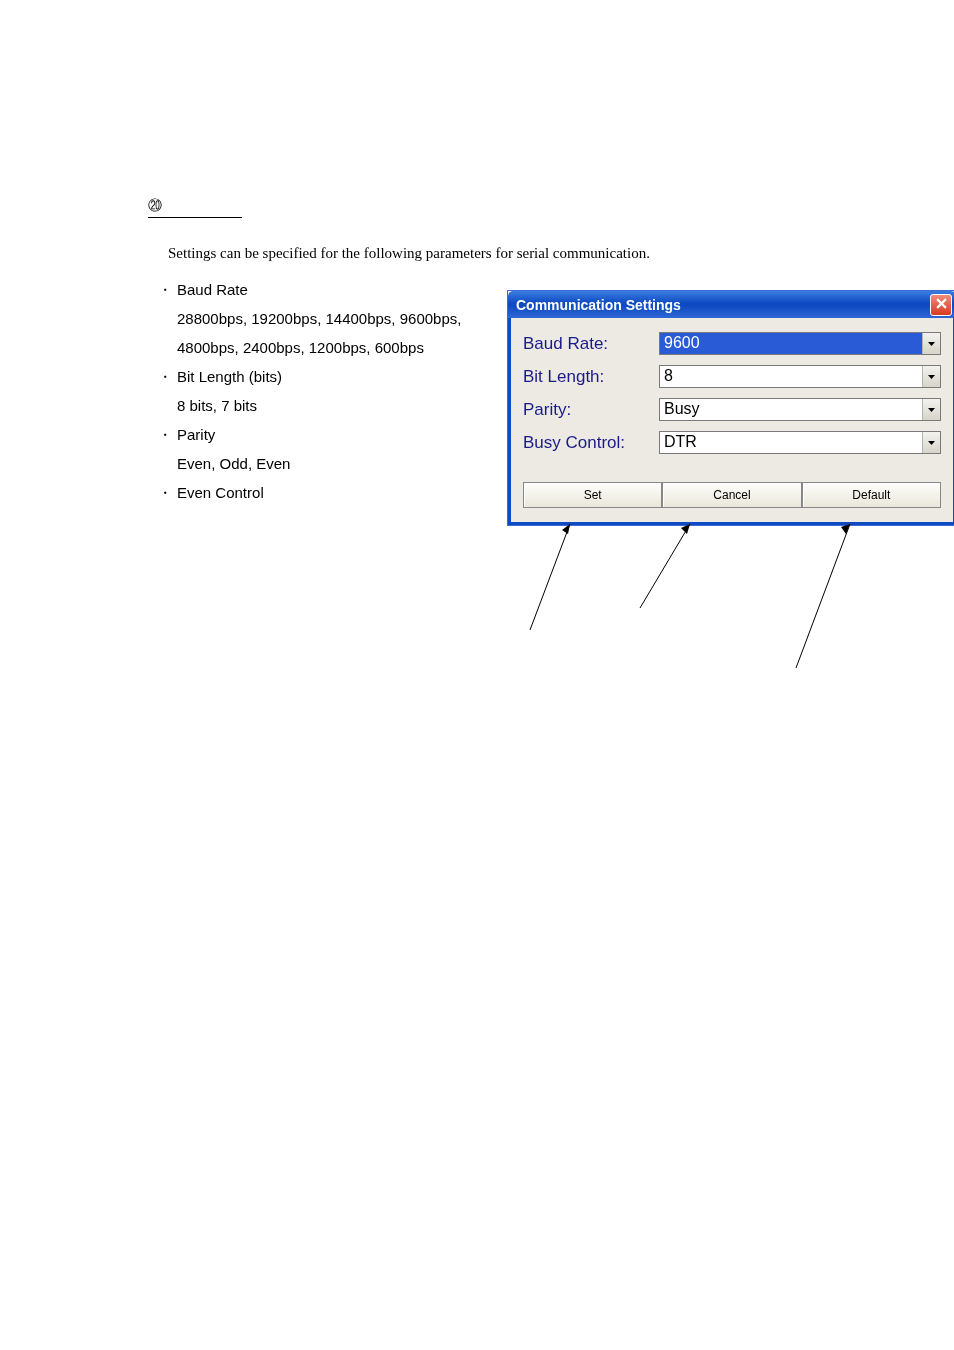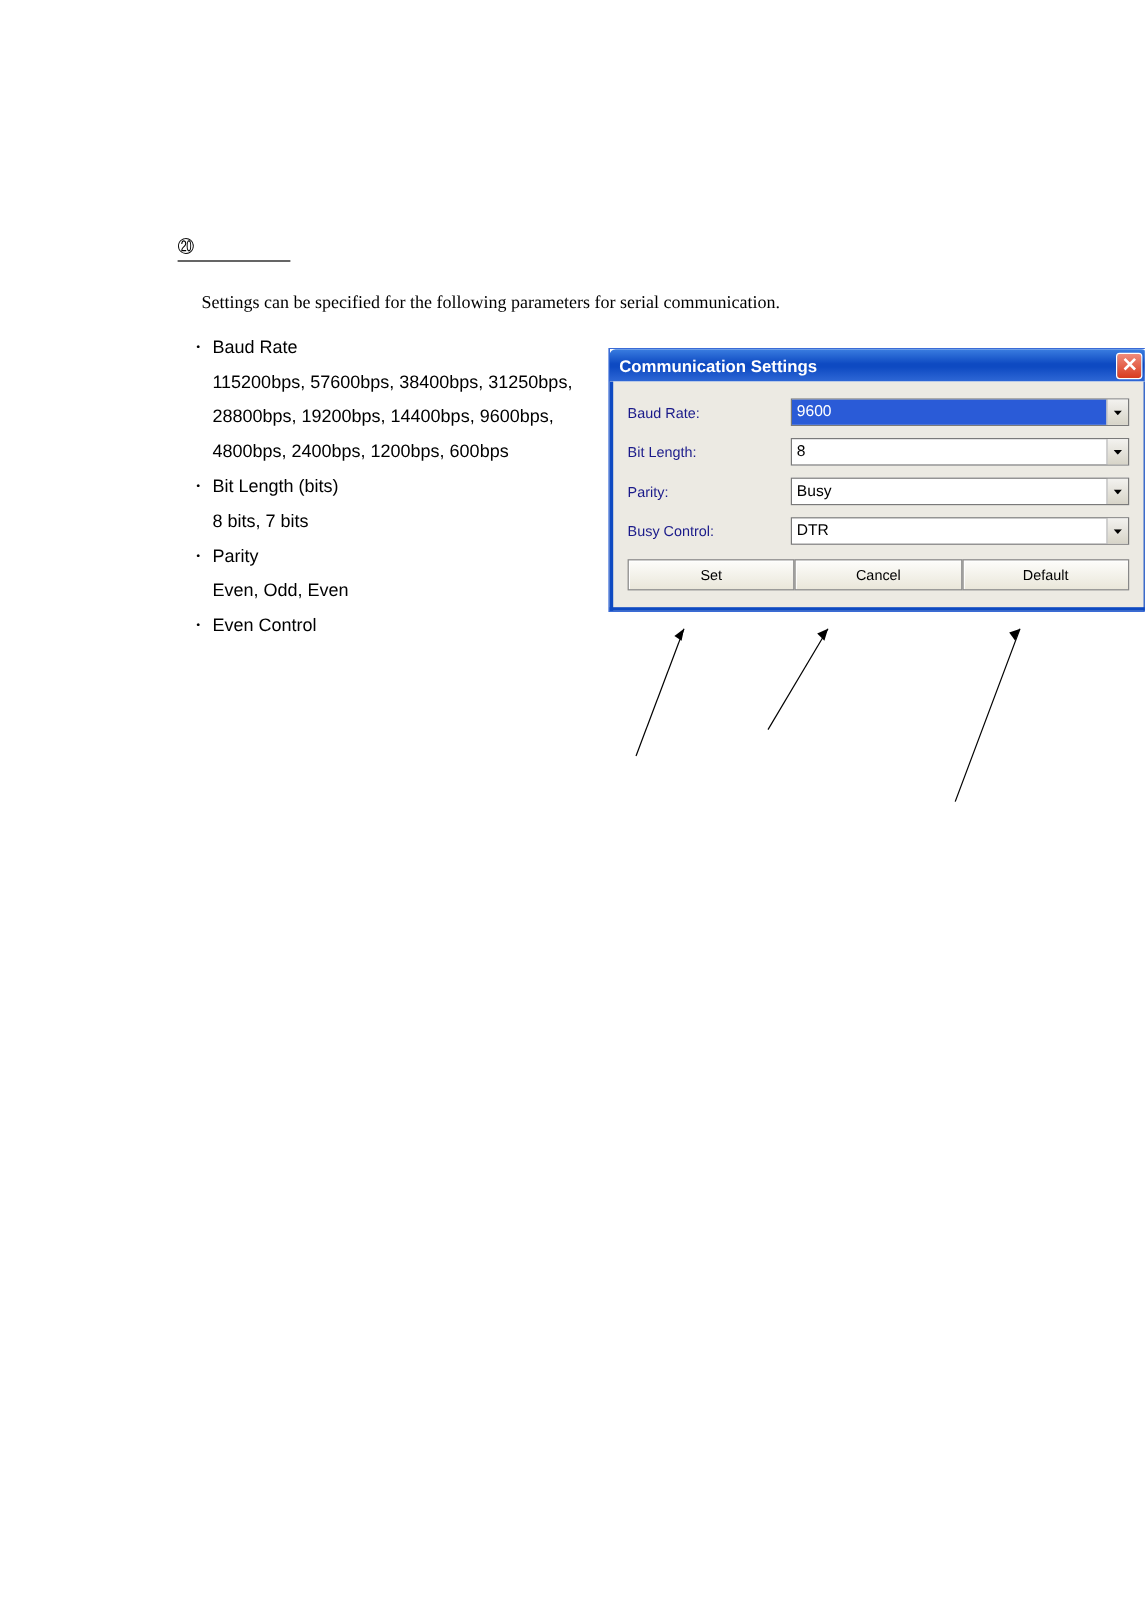--- a/index.html
+++ b/index.html
@@ -12,48 +12,47 @@
   .bullets .txt{ }
   .bullets .indent{margin-left:24px;}
   
   .dlg{position:absolute;left:508px;top:291px;width:448px;font-family:Tahoma,Arial,sans-serif;font-size:12px;box-shadow:0 0 0 1px #3a6bd6;}
   .titlebar{height:27px;background:linear-gradient(#3a7de0,#0e4ac2 45%,#0e4ac2 55%,#2f68d6);display:flex;align-items:center;padding:0 4px 0 8px;border-top-left-radius:5px;border-top-right-radius:5px;}
   .title{color:#fff;font-weight:bold;font-size:14px;flex:1;}
   .close{width:20px;height:20px;border:1px solid #fff;border-radius:3px;background:linear-gradient(#f08b7a,#d83b1f);display:flex;align-items:center;justify-content:center;cursor:pointer;}
   .close svg{width:11px;height:11px;}
   .body{background:#eceae3;border-left:3px solid #0e4ac2;border-right:3px solid #0e4ac2;border-bottom:3px solid #0e4ac2;padding:14px 12px 14px 12px;}
   .field{display:flex;align-items:center;margin-bottom:10px;}
-  .flabel{width:136px;color:#1a1a8a;font-size:12px;}
-  .combo{flex:1;display:flex;height:21px;border:1px solid #7a7a7a;background:#fff;font-size:13px;}
+  .flabel{width:136px;color:#1a1a8a;font-size:17px;}
+  .combo{flex:1;display:flex;height:21px;border:1px solid #7a7a7a;background:#fff;font-size:16px;}
   .combo .val{flex:1;padding:2px 4px;line-height:16px;}
   .combo .val.sel{background:#2a5bd7;color:#fff;}
   .combo .arrow{width:17px;border-left:1px solid #b4b4b4;background:linear-gradient(#f3f2ef,#d7d4c8);display:flex;align-items:center;justify-content:center;cursor:pointer;}
   .combo .arrow svg{width:7px;height:4px;fill:#000;}
-  .btnrow{margin-top:12px;display:flex;gap:0;}
+  .btnrow{margin-top:28px;display:flex;gap:0;}
   .btn{flex:1;height:24px;border:1px solid #888;background:linear-gradient(#fdfdfb,#eae7da);font-size:12px;display:flex;align-items:center;justify-content:center;cursor:pointer;box-shadow:1px 1px 0 #fff inset;}
   
   .lead{position:absolute;pointer-events:none;}
   .lead line{stroke:#000;stroke-width:1;}
   .lead polygon{fill:#000;}
 </style>
 </head>
 <body>
 
 <div class="page">
 
   <div class="section-num">⑳</div>
 
   <div class="intro">Settings can be specified for the following parameters for serial communication.</div>
 
   <div class="bullets">
     <div class="row">
         <div class="dot">・</div>
         <div class="txt">Baud Rate</div>
       </div>
-    <div class="indent">115200bps, 57600bps, 38400bps, 31250bps,</div>
     <div class="indent">28800bps, 19200bps, 14400bps, 9600bps,</div>
     <div class="indent">4800bps, 2400bps, 1200bps, 600bps</div>
 
     <div class="row">
         <div class="dot">・</div>
         <div class="txt">Bit Length (bits)</div>
       </div>
     <div class="indent">8 bits, 7 bits</div>
 
     <div class="row">

